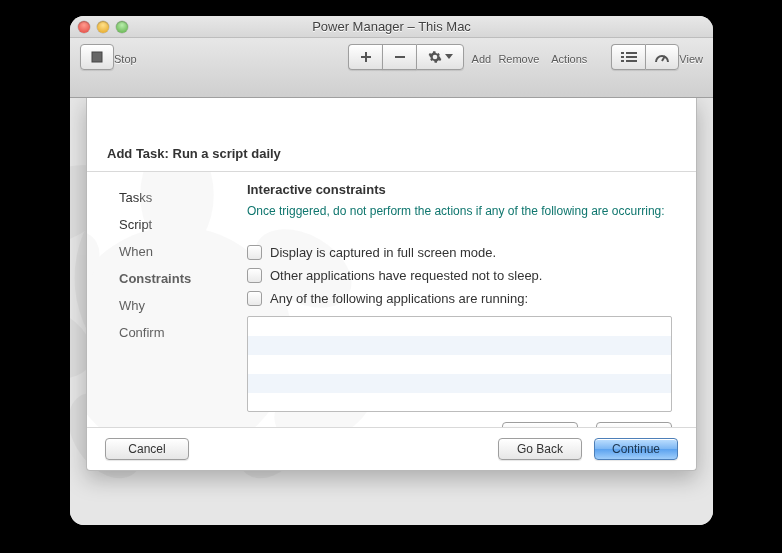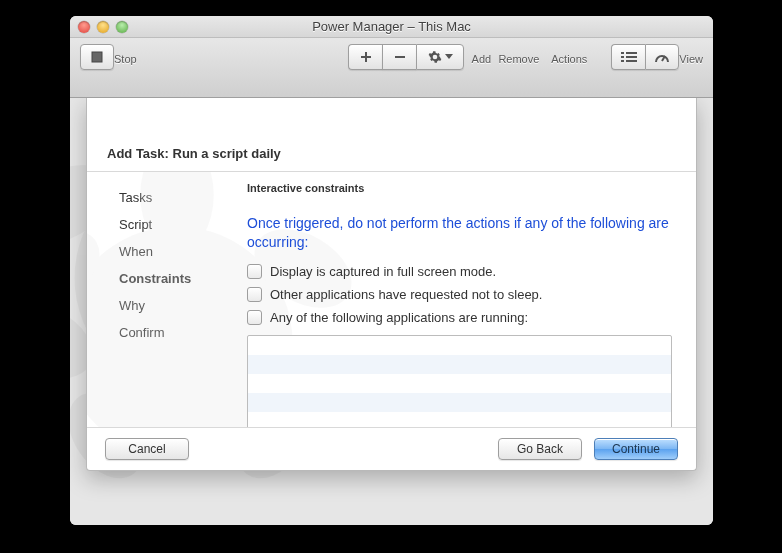--- a/index.html
+++ b/index.html
@@ -12,21 +12,21 @@
     color: #333;
     position: relative;
   }
   .window {
     position: absolute;
     left: 70px;
     top: 16px;
     width: 643px;
     height: 509px;
     background: #ededed;
-    border-radius: 6px;
+    border-radius: 14px;
     box-shadow: 0 10px 40px rgba(0,0,0,0.5);
     overflow: hidden;
     display: flex;
     flex-direction: column;
   }
   .titlebar {
     height: 22px;
     background: linear-gradient(#e8e8e8, #d7d7d7);
     border-bottom: 1px solid #bdbdbd;
     display: flex;
@@ -132,22 +132,22 @@
     padding: 6px 0;
     font-size: 13px;
     color: #333;
   }
   .sidebar .active { font-weight: bold; }
   .pane {
     flex: 1;
     padding: 10px 24px 10px 10px;
     position: relative;
   }
-  .pane h3 { font-size: 11px; font-weight: bold; margin-bottom: 20px; }
-  .pane .desc { font-size: 14px; color: #1d4ed8; margin-bottom: 8px; line-height:1.35; }
+  .pane h3 { font-size: 13px; font-weight: bold; margin-bottom: 6px; }
+  .pane .desc { font-size: 12px; color: #0f766e; margin-bottom: 22px; line-height:1.35; }
   .check-row { display:flex; align-items:center; gap:8px; padding: 4px 0; font-size: 13px;}
   .checkbox {
     width: 15px; height: 15px;
     border: 1px solid #9e9e9e;
     border-radius: 3px;
     background: linear-gradient(#fff,#eaeaea);
     box-shadow: inset 0 1px 0 #fff;
     flex-shrink: 0;
   }
   .app-list {

